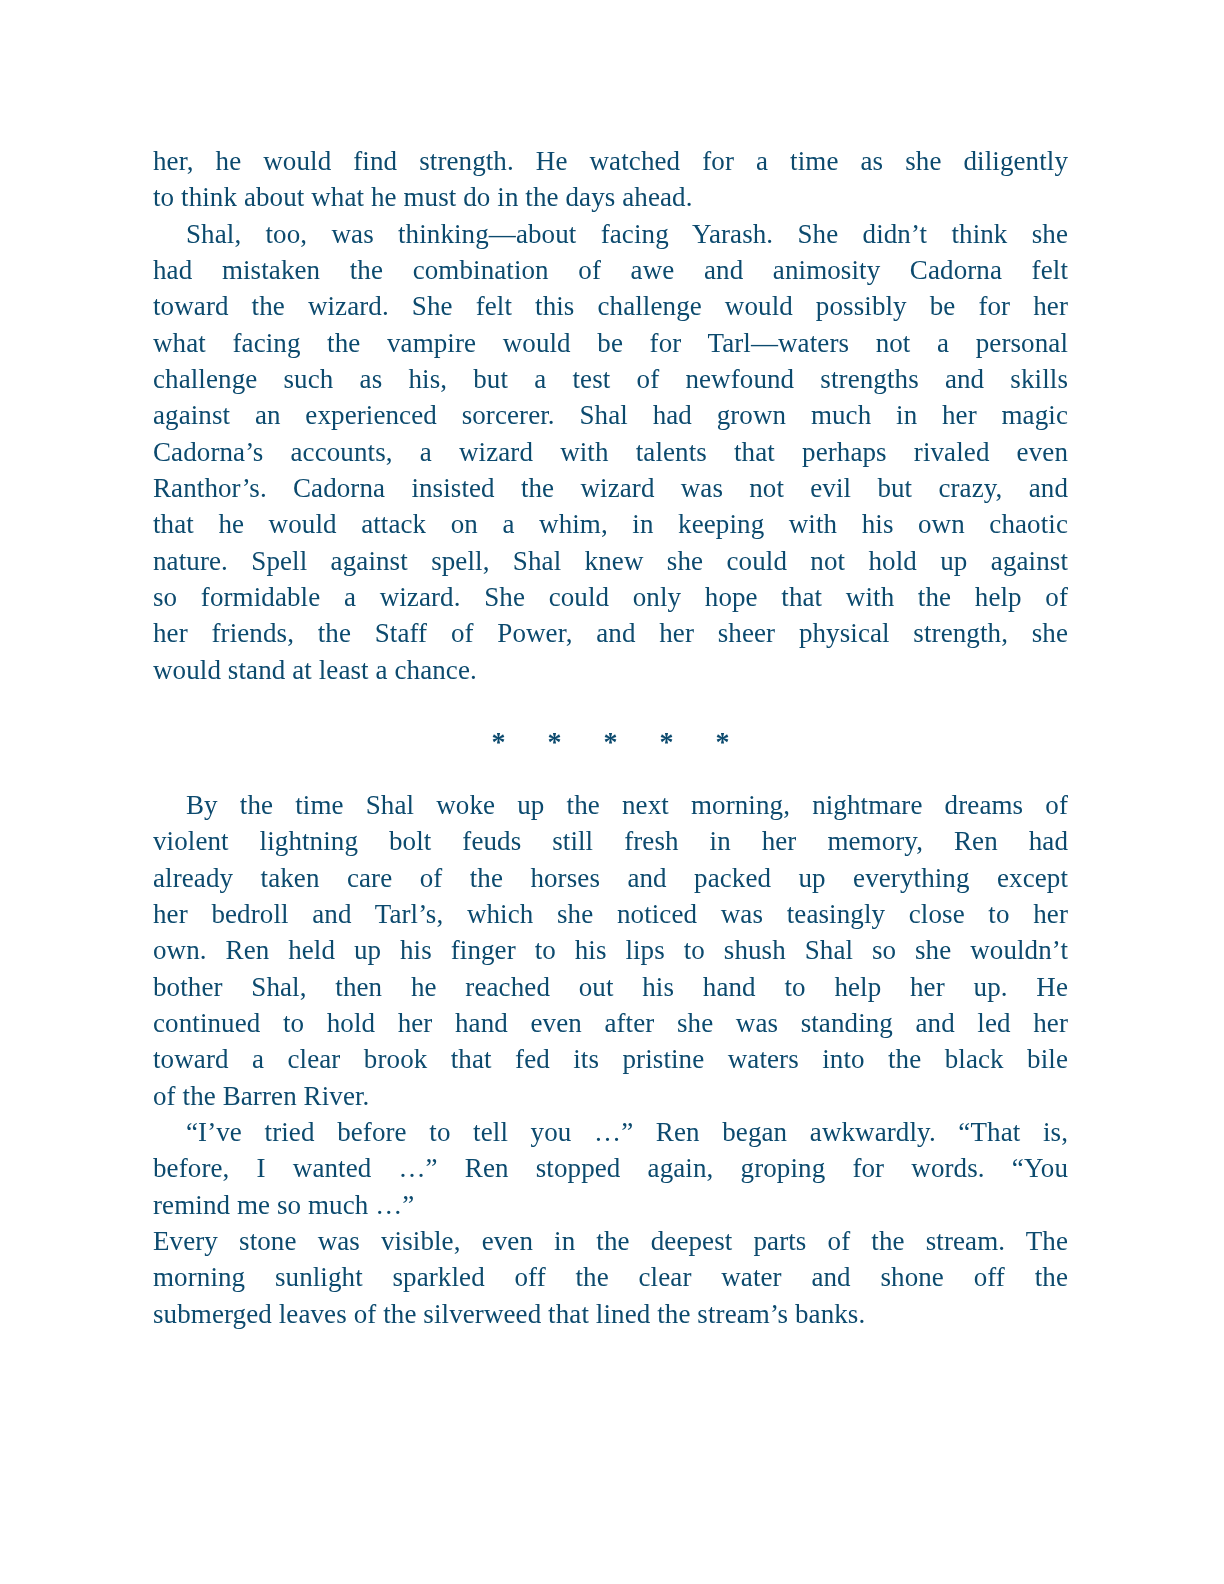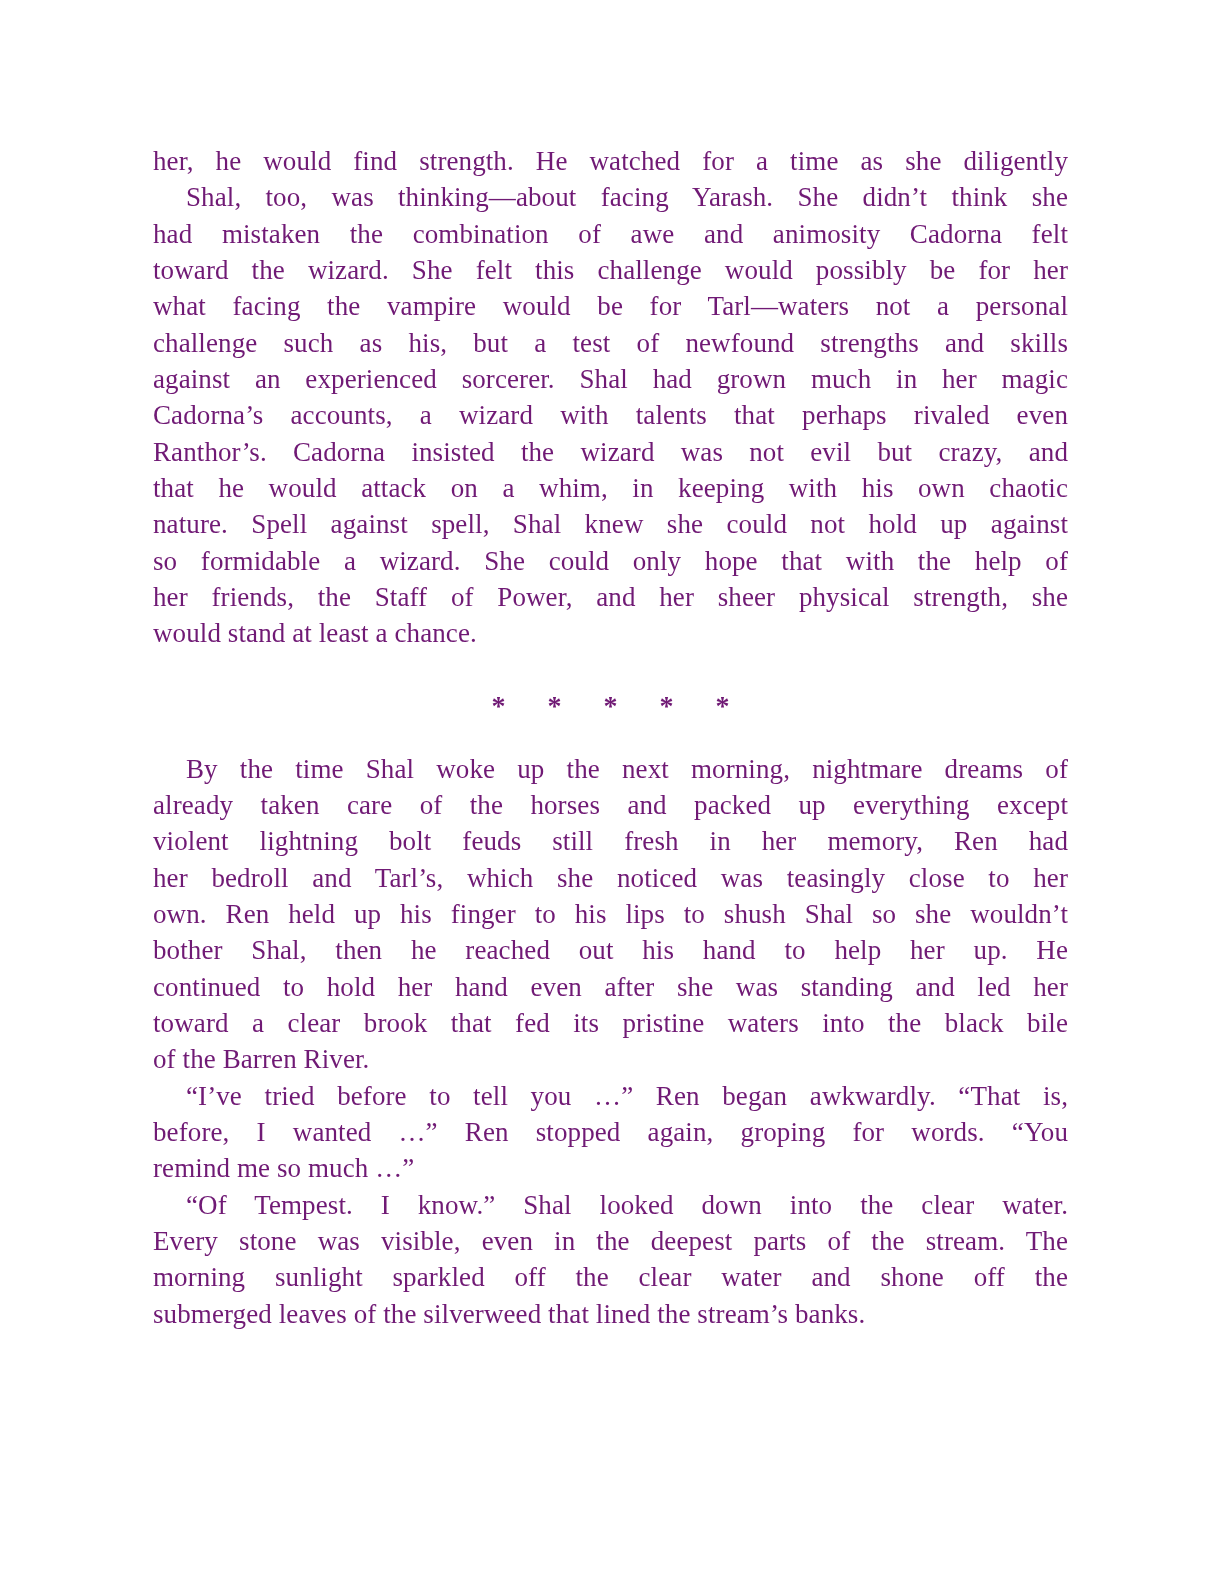--- a/index.html
+++ b/index.html
@@ -5,21 +5,21 @@
   html, body {
     margin: 0;
     padding: 0;
     background: #ffffff;
   }
   .page {
     position: relative;
     width: 1224px;
     height: 1584px;
     background: #ffffff;
-    color: #701a75;
+    color: #0c4a6e;
     font-family: "Liberation Serif", serif;
     overflow: hidden;
   }
   .text-block {
     position: absolute;
     left: 153px;
     top: 143px;
     width: 915px;
   }
   .paragraph {
@@ -54,20 +54,21 @@
     font-weight: bold;
   }
 </style>
 </head>
 <body>
 
 <div class="page">
   <div class="text-block">
       <div class="paragraph">
         <div class="line">her, he would find strength. He watched for a time as she diligently</div>
+        <div class="line final">to think about what he must do in the days ahead.</div>
       </div>
       <div class="paragraph">
         <div class="line indent">Shal, too, was thinking—about facing Yarash. She didn’t think she</div>
         <div class="line">had mistaken the combination of awe and animosity Cadorna felt</div>
         <div class="line">toward the wizard. She felt this challenge would possibly be for her</div>
         <div class="line">what facing the vampire would be for Tarl—waters not a personal</div>
         <div class="line">challenge such as his, but a test of newfound strengths and skills</div>
         <div class="line">against an experienced sorcerer. Shal had grown much in her magic</div>
         <div class="line">Cadorna’s accounts, a wizard with talents that perhaps rivaled even</div>
         <div class="line">Ranthor’s. Cadorna insisted the wizard was not evil but crazy, and</div>
@@ -79,34 +80,33 @@
       </div>
       <div class="divider">
         <span class="star">*</span>
         <span class="star">*</span>
         <span class="star">*</span>
         <span class="star">*</span>
         <span class="star">*</span>
       </div>
       <div class="paragraph">
         <div class="line indent">By the time Shal woke up the next morning, nightmare dreams of</div>
+        <div class="line">violent lightning bolt feuds still fresh in her memory, Ren had</div>
         <div class="line">already taken care of the horses and packed up everything except</div>
-        <div class="line">violent lightning bolt feuds still fresh in her memory, Ren had</div>
         <div class="line">her bedroll and Tarl’s, which she noticed was teasingly close to her</div>
         <div class="line">own. Ren held up his finger to his lips to shush Shal so she wouldn’t</div>
         <div class="line">bother Shal, then he reached out his hand to help her up. He</div>
         <div class="line">continued to hold her hand even after she was standing and led her</div>
         <div class="line">toward a clear brook that fed its pristine waters into the black bile</div>
         <div class="line final">of the Barren River.</div>
       </div>
       <div class="paragraph">
         <div class="line indent">“I’ve tried before to tell you …” Ren began awkwardly. “That is,</div>
         <div class="line">before, I wanted …” Ren stopped again, groping for words. “You</div>
         <div class="line final">remind me so much …”</div>
       </div>
       <div class="paragraph">
-        <div class="line indent">“Of Tempest. I know.” Shal looked down into the clear water.</div>
         <div class="line">Every stone was visible, even in the deepest parts of the stream. The</div>
         <div class="line">morning sunlight sparkled off the clear water and shone off the</div>
         <div class="line final">submerged leaves of the silverweed that lined the stream’s banks.</div>
       </div>
     </div>
 </div>
 
 </body></html>

